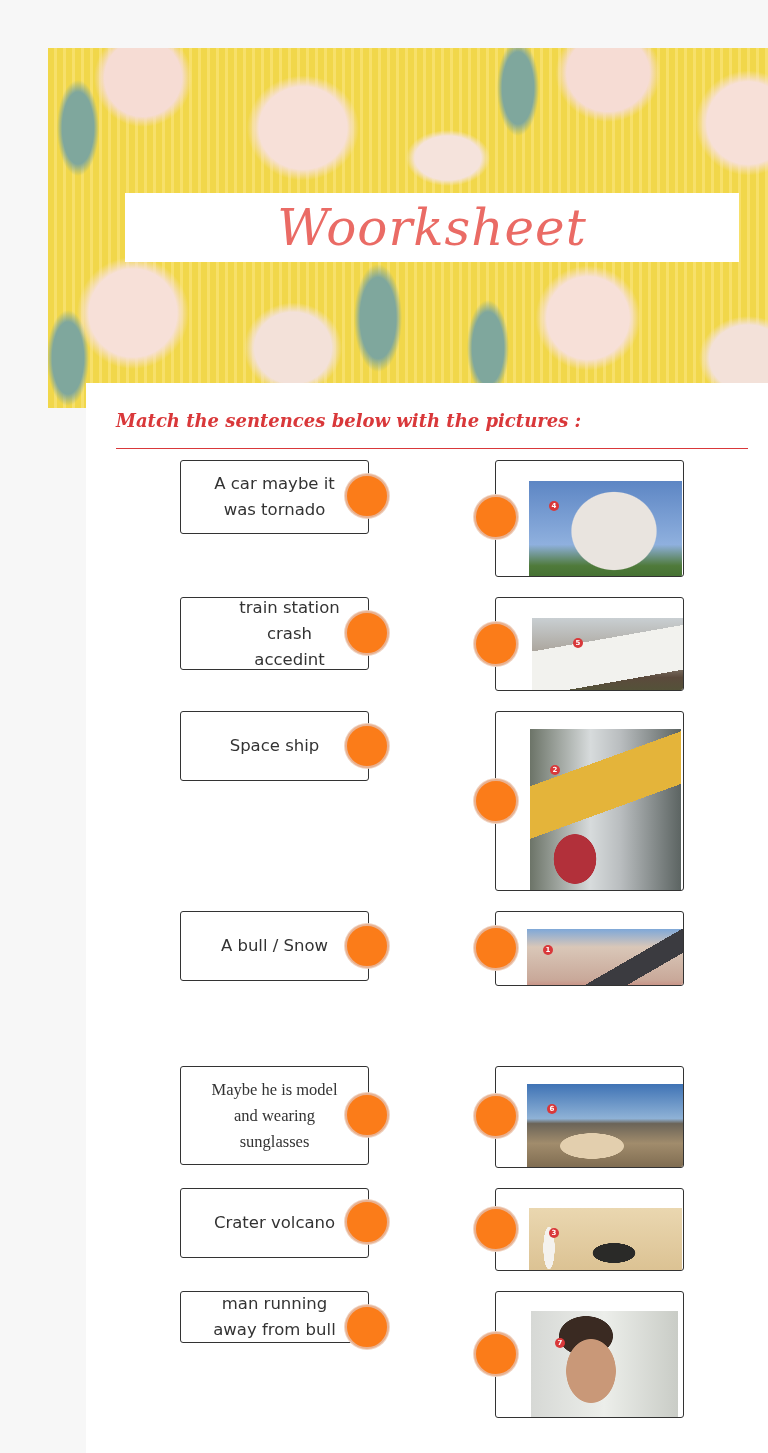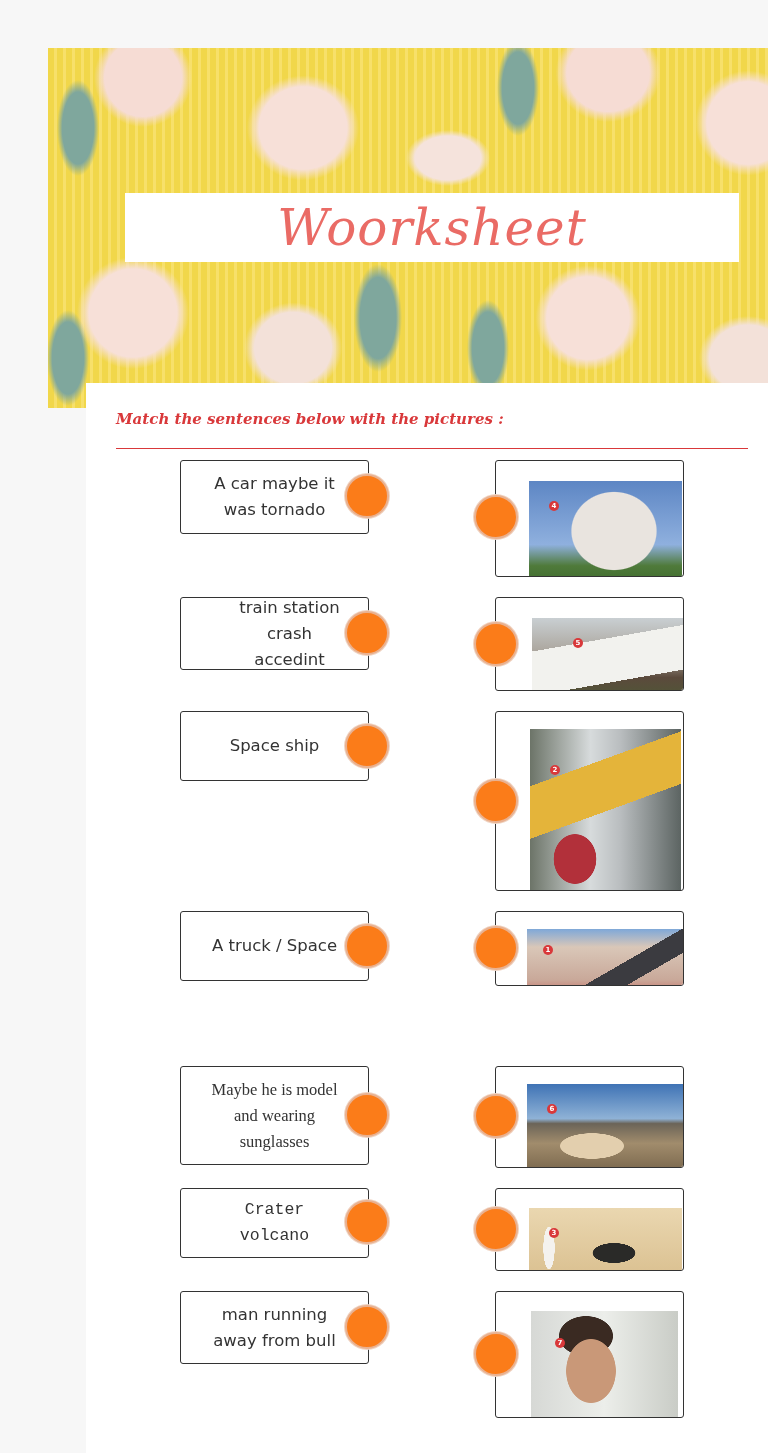--- a/index.html
+++ b/index.html
@@ -50,21 +50,21 @@
   
   .card {
     position: absolute; left: 38px; top: 335px; width: 692px; height: 1085px;
     background: #ffffff;
   }
   .instruction {
     position: absolute; left: 68px; top: 362px;
     font-family: "DejaVu Serif", serif;
     font-style: italic; font-weight: bold;
     color: #d9383a;
-    font-size: 15px;
+    font-size: 18px;
   }
   .rule {
     position: absolute; left: 68px; top: 400px; width: 632px; height: 1px;
     background: #d9383a;
   }
   .text-box {
     position: absolute; left: 132px; width: 189px;
     border: 1px solid #333; border-radius: 3px;
     background: #fff;
     display: flex; align-items: center; justify-content: center;
@@ -114,29 +114,29 @@
 <div class="text-box" style="top:412px;height:74px;">
   <span>A car maybe it was tornado</span>
 </div>
 <div class="text-box" style="top:549px;height:73px;padding-left:40px;">
   <span>train station crash accedint</span>
 </div>
 <div class="text-box" style="top:663px;height:70px;text-align:right;">
   <span>Space ship</span>
 </div>
 <div class="text-box" style="top:863px;height:70px;">
-  <span>A truck / Space</span>
+  <span>A bull / Snow</span>
 </div>
 <div class="text-box" style="top:1018px;height:99px;font-family:Liberation Serif, serif;">
   <span>Maybe he is model and wearing sunglasses</span>
 </div>
-<div class="text-box" style="top:1140px;height:70px;font-family:Liberation Mono, monospace;">
+<div class="text-box" style="top:1140px;height:70px;">
   <span>Crater volcano</span>
 </div>
-<div class="text-box" style="top:1243px;height:73px;">
+<div class="text-box" style="top:1243px;height:52px;">
   <span>man running away from bull</span>
 </div>
 
 <div class="pic-box" style="top:412px;height:117px;">
   <div class="pic" style="left:17px;top:4px;width:153px;height:106px;background:
     radial-gradient(ellipse 60px 55px at 85px 50px, #e9e4df 0 70%, transparent 72%),
     linear-gradient(180deg, #5d86c4 0%, #8fb0de 60%, #4f7a3a 80%, #3d6a2d 100%);">
     <span class="badge">4</span>
   </div>
 </div>

